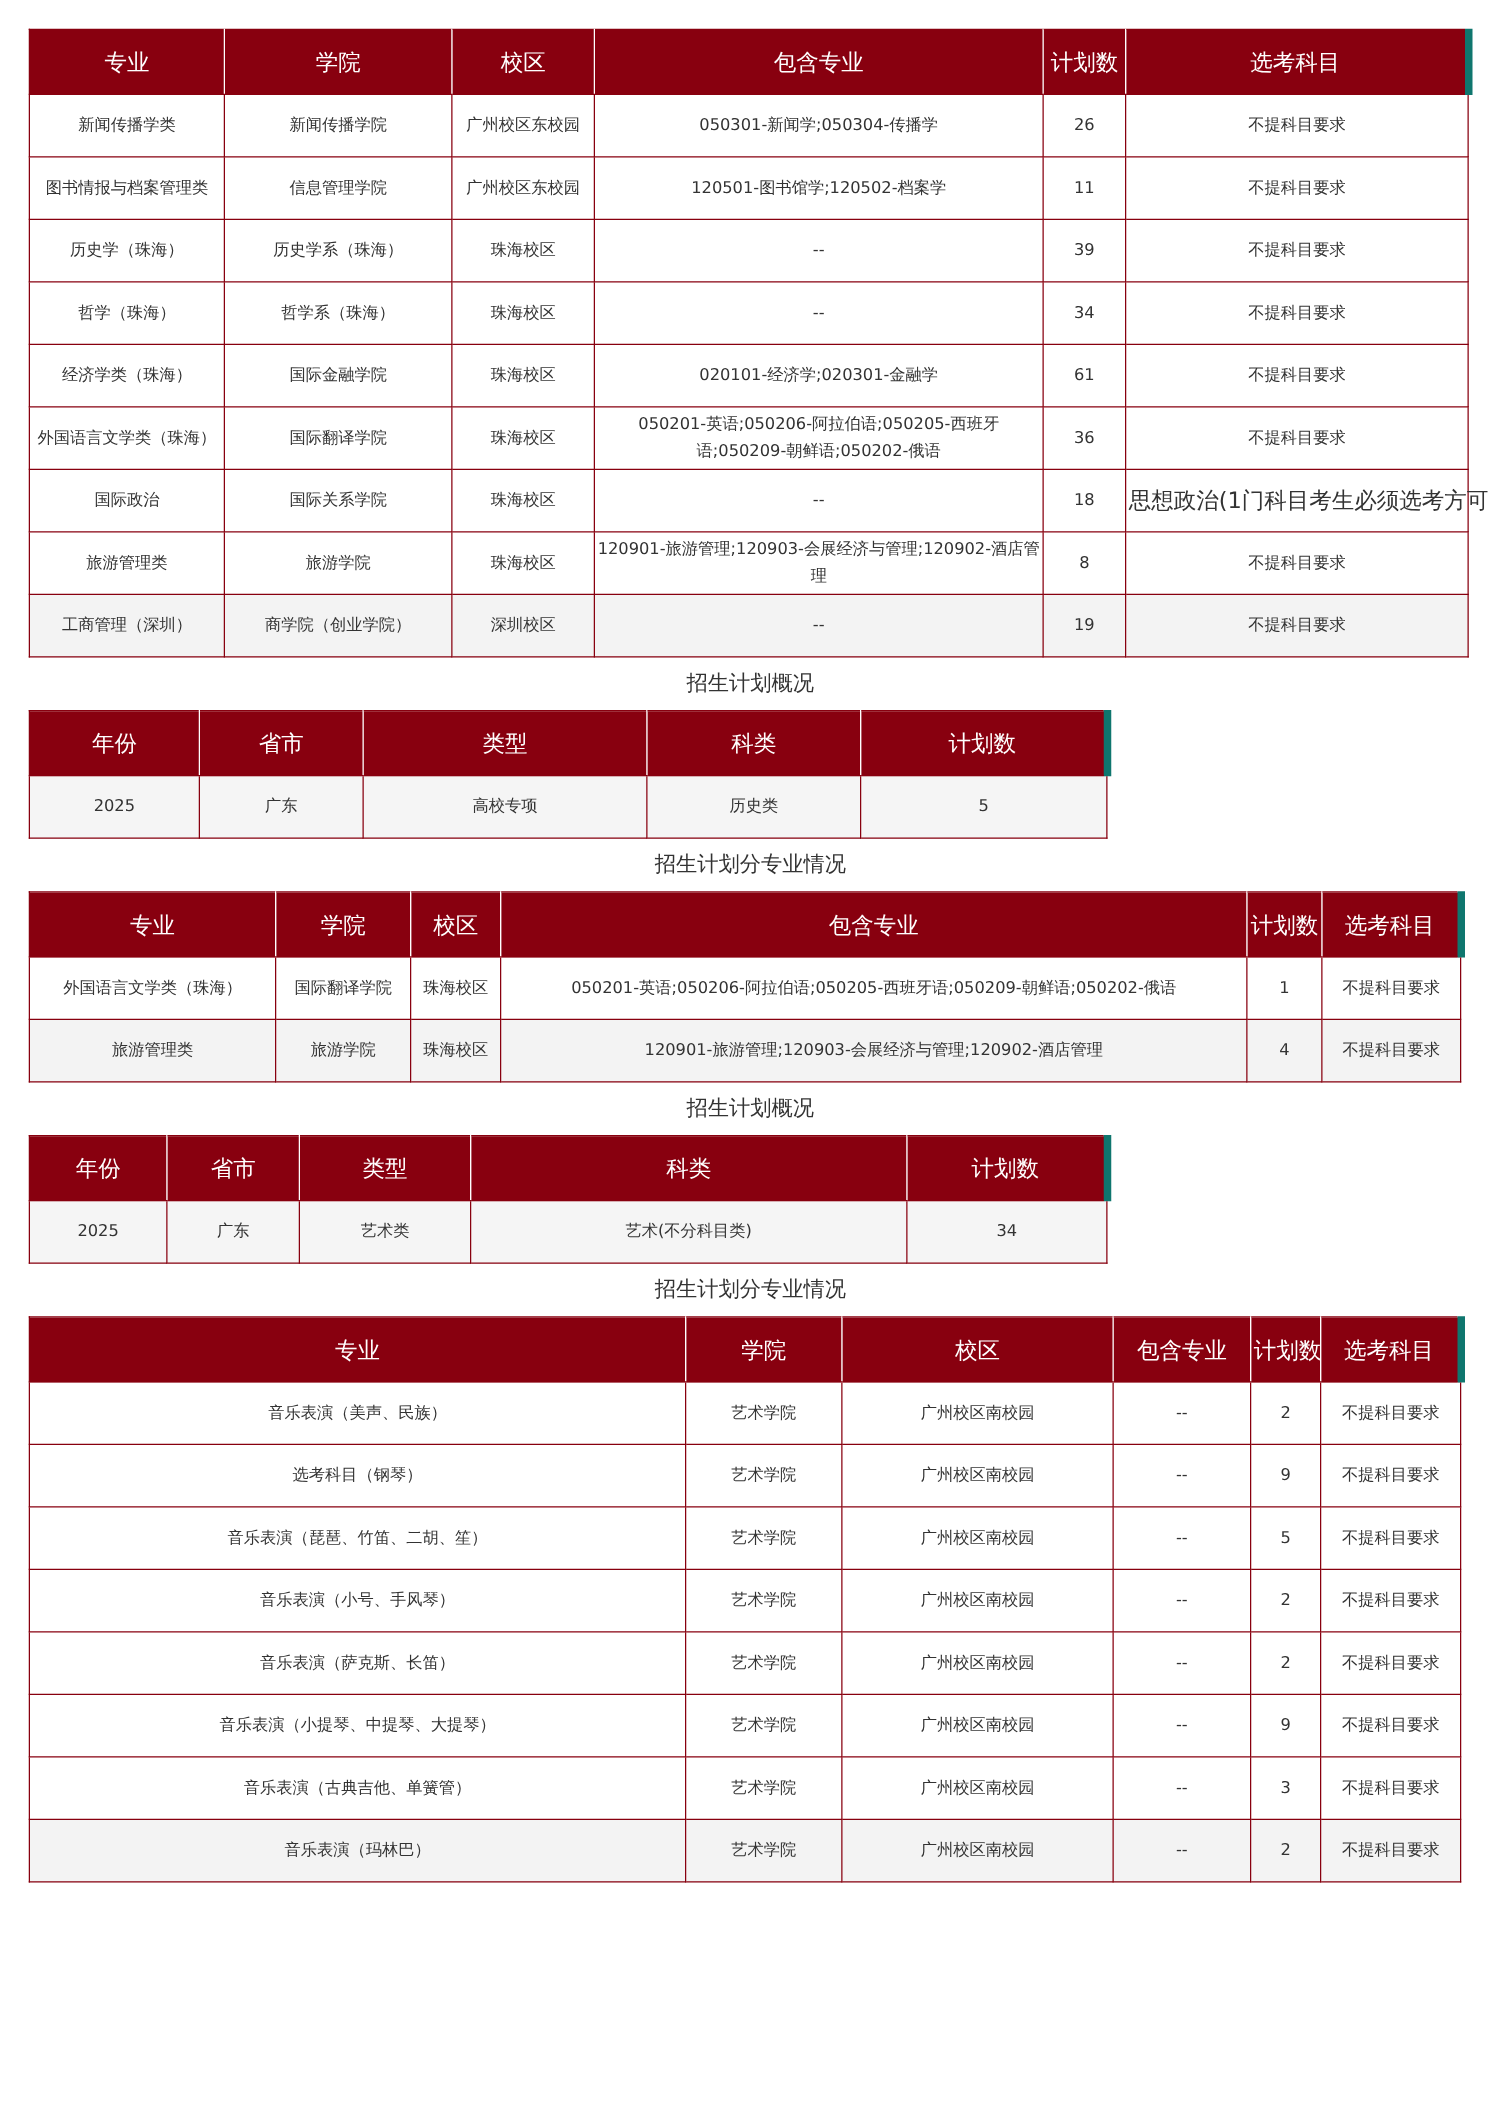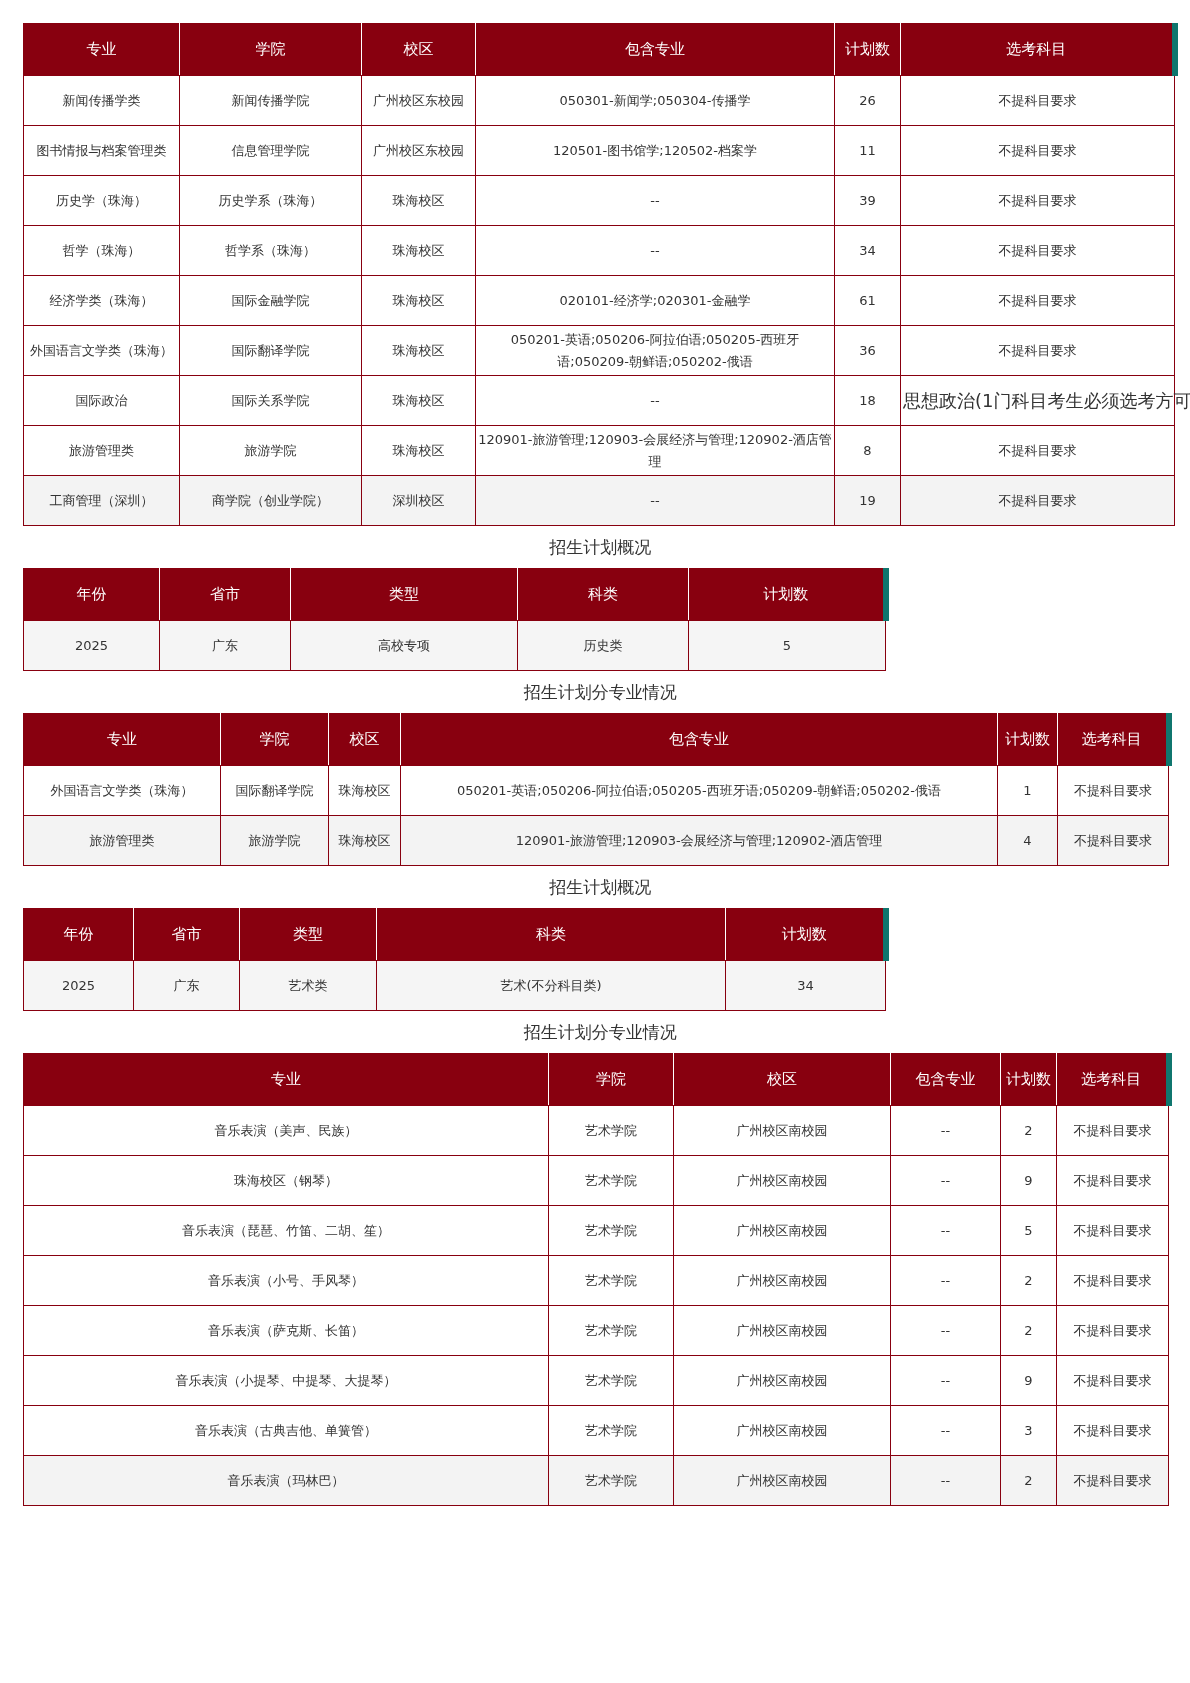--- a/index.html
+++ b/index.html
@@ -14,21 +14,21 @@
     .wrap { position: absolute; left: 23px; top: 23px; }
     table.plan {
       border-collapse: collapse;
       table-layout: fixed;
       font-size: 13px;
     }
     table.plan th {
       background: #88000f;
       color: #ffffff;
       font-weight: normal;
-      font-size: 15px;
+      font-size: 18px;
       height: 51px;
       padding: 0 2px;
       border-left: 1px solid #ffffff;
       border-right: 1px solid #ffffff;
       border-top: 1px solid #88000f;
       border-bottom: 1px solid #88000f;
       text-align: center;
       white-space: nowrap;
     }
     table.plan th:first-child { border-left: 1px solid #88000f; }
@@ -276,21 +276,21 @@
     <tbody>
       <tr>
         <td>音乐表演（美声、民族）</td>
         <td>艺术学院</td>
         <td>广州校区南校园</td>
         <td>--</td>
         <td>2</td>
         <td>不提科目要求</td>
       </tr>
       <tr>
-        <td>珠海校区（钢琴）</td>
+        <td>选考科目（钢琴）</td>
         <td>艺术学院</td>
         <td>广州校区南校园</td>
         <td>--</td>
         <td>9</td>
         <td>不提科目要求</td>
       </tr>
       <tr>
         <td>音乐表演（琵琶、竹笛、二胡、笙）</td>
         <td>艺术学院</td>
         <td>广州校区南校园</td>

